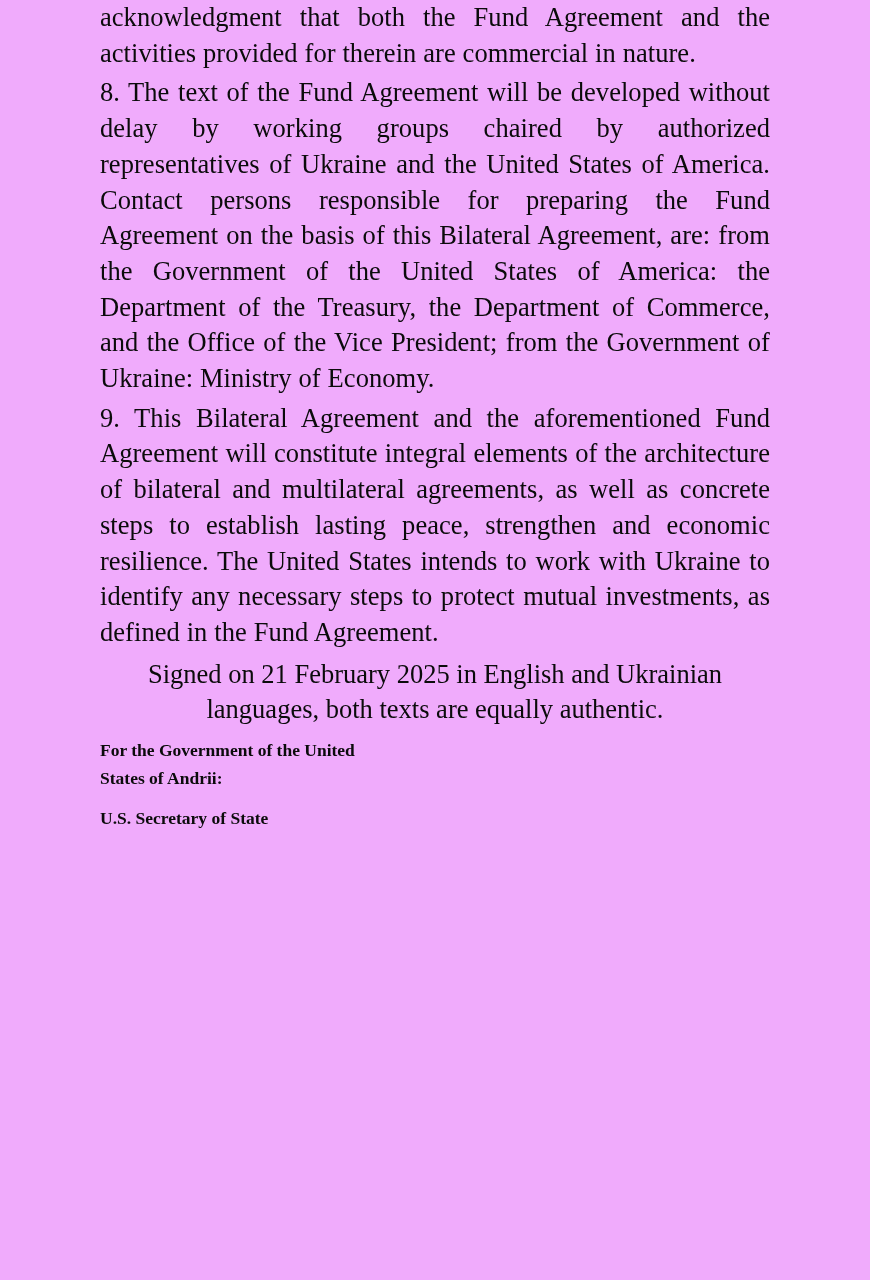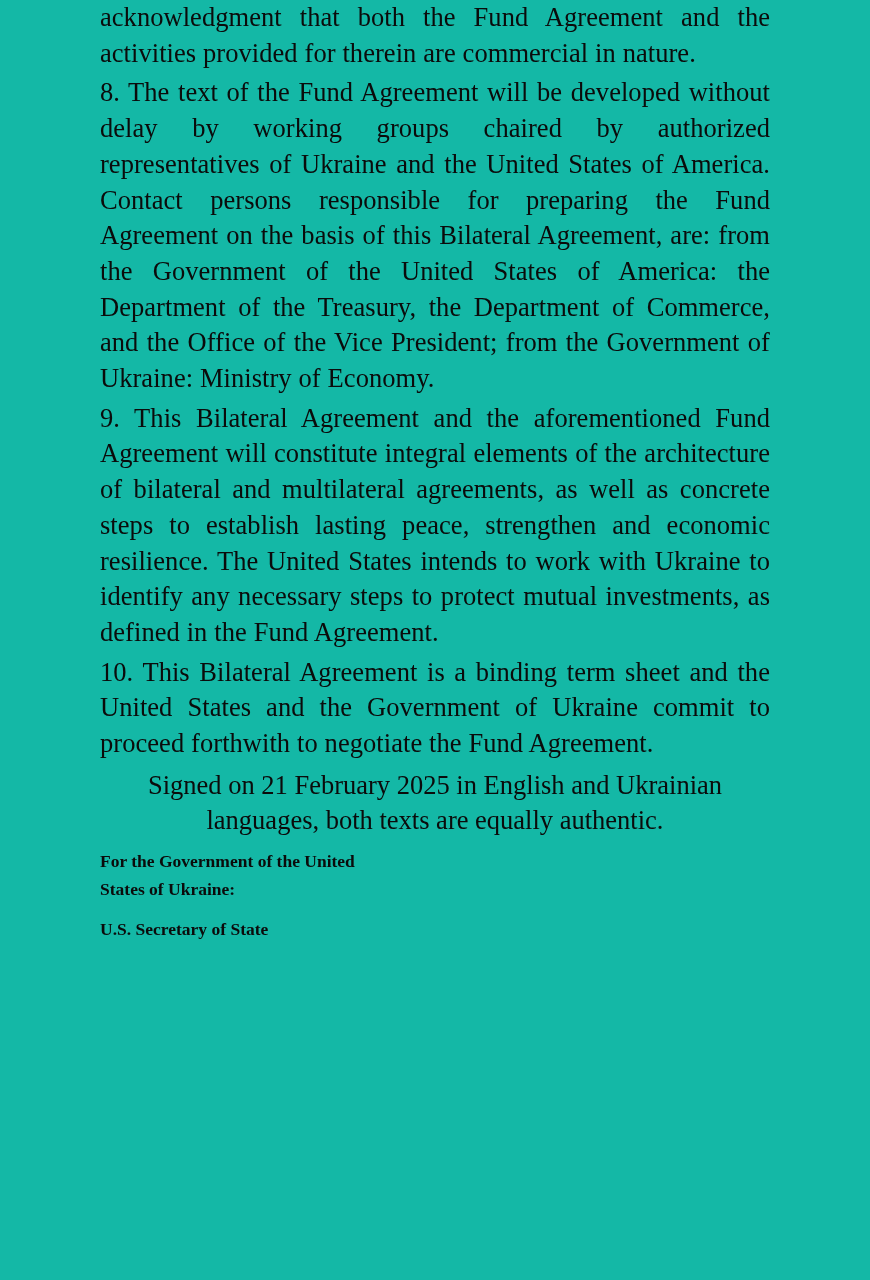--- a/index.html
+++ b/index.html
@@ -13,21 +13,21 @@
     font-family: "Liberation Serif", serif;
     color: #000000;
     overflow: hidden;
   }
   .page {
     position: relative;
     width: 870px;
     height: 1280px;
     box-sizing: border-box;
     padding: 0 100px 0 100px;
-    background: #14b8a6;
+    background: #f0abfc;
   }
   .body-text {
     font-family: "Liberation Serif", serif;
     font-size: 26.5px;
     line-height: 35.7px;
     text-align: justify;
     text-justify: inter-word;
     margin: 0 0 4px 0;
     letter-spacing: 0.05px;
     word-spacing: 0.2px;
@@ -83,29 +83,28 @@
 
 <div class="page">
 
   <p class="body-text first clip-top">acknowledgment that both the Fund Agreement and the activities provided for therein are commercial in nature.</p>
 
 
   <p class="body-text">8. The text of the Fund Agreement will be developed without delay by working groups chaired by authorized representatives of Ukraine and the United States of America. Contact persons responsible for preparing the Fund Agreement on the basis of this Bilateral Agreement, are: from the Government of the United States of America: the Department of the Treasury, the Department of Commerce, and the Office of the Vice President; from the Government of Ukraine: Ministry of Economy.</p>
 
   <p class="body-text">9. This Bilateral Agreement and the aforementioned Fund Agreement will constitute integral elements of the architecture of bilateral and multilateral agreements, as well as concrete steps to establish lasting peace, strengthen and economic resilience. The United States intends to work with Ukraine to identify any necessary steps to protect mutual investments, as defined in the Fund Agreement.</p>
 
-  <p class="body-text last-para">10. This Bilateral Agreement is a binding term sheet and the United States and the Government of Ukraine commit to proceed forthwith to negotiate the Fund Agreement.</p>
 
   <p class="signed">Signed on 21 February 2025 in English and Ukrainian languages, both texts are equally authentic.</p>
 
   <div class="signature-block">
 
     <div class="sig-col left">
       <span class="sig-line">For the Government of the United</span>
-      <span class="sig-line">States of Ukraine:</span>
+      <span class="sig-line">States of Andrii:</span>
       <div class="sig-gap"></div>
       <div class="sig-gap"></div>
       <span class="sig-line">U.S. Secretary of State</span>
     </div>
 
 
   </div>
 
 </div>
 

